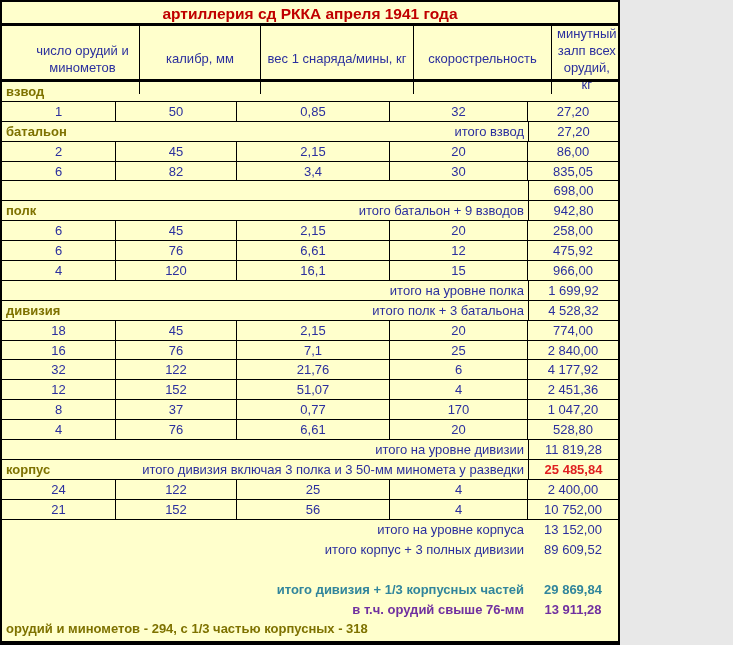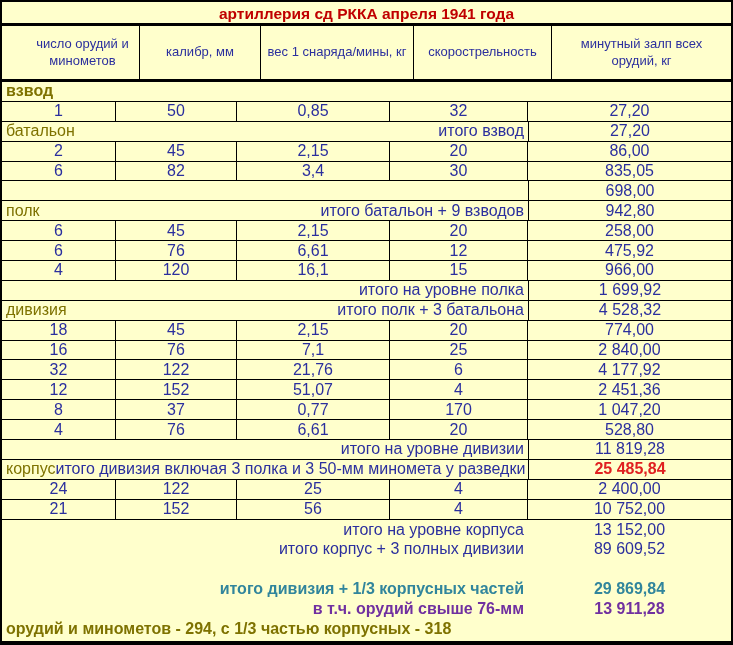--- a/index.html
+++ b/index.html
@@ -1,19 +1,19 @@
 <!DOCTYPE html>
 <html style="--bg: #FFFFCC; --grid: #000000; --red: #C00000; --navy: #2B2F9E; --olive: #7E7200; --alert: #E02020; --teal: #31859C; --purple: #7030A0;"><head>
 <meta charset="utf-8">
 <style>
   * { margin:0; padding:0; box-sizing:border-box; }
   html,body { background:#e8e8e8; }
   body { font-family:"Liberation Sans","DejaVu Sans",sans-serif; }
   .sheet {
-    width:733px; height:645px;
+    width:620px; height:645px;
     background:var(--bg);
     border:2px solid var(--grid);
     border-bottom-width:4px;
     overflow:hidden;
   }
   .title {
     height:24px; line-height:23px; text-align:center;
     font-size:15.5px; font-weight:bold; color:var(--red);
     border-bottom:3px solid var(--grid);
   }
@@ -23,38 +23,38 @@
   }
   .hcell {
     display:flex; align-items:center; justify-content:center; text-align:center;
     font-size:13px; color:var(--navy); line-height:1.3; padding:0 5px;
     border-right:1px solid var(--grid);
   }
   .hcell:last-child { border-right:none; }
   .row {
     display:grid; grid-template-columns:114px 121px 153px 138px 1fr;
     height:19.9px; border-bottom:1px solid var(--grid);
-    font-size:16px;
+    font-size:13px;
   }
   .row.nb { border-bottom:none; }
   .cell {
     display:flex; align-items:center; justify-content:center;
     color:var(--navy); border-right:1px solid var(--grid);
   }
   .cell:last-child { border-right:none; }
   .section-label {
     grid-column:1 / 6; display:flex; align-items:center;
     padding-left:4px; font-weight:bold; color:var(--olive);
   }
   .label-zone {
     grid-column:1 / 5; display:flex; align-items:center;
     padding:0 4px;
   }
   .label-zone .sec {
-    font-weight:normal; color:var(--olive); margin-right:auto;
+    font-weight:bold; color:var(--olive); margin-right:auto;
   }
   .label-zone .lbl {
     color:var(--navy); margin-left:auto; white-space:nowrap;
   }
   .value-cell {
     grid-column:5 / 6; display:flex; align-items:center; justify-content:center;
     color:var(--navy);
   }
   .value-cell.boxed { border-left:1px solid var(--grid); }
   .row.teal .lbl, .row.teal .value-cell { color:var(--teal); font-weight:bold; }

